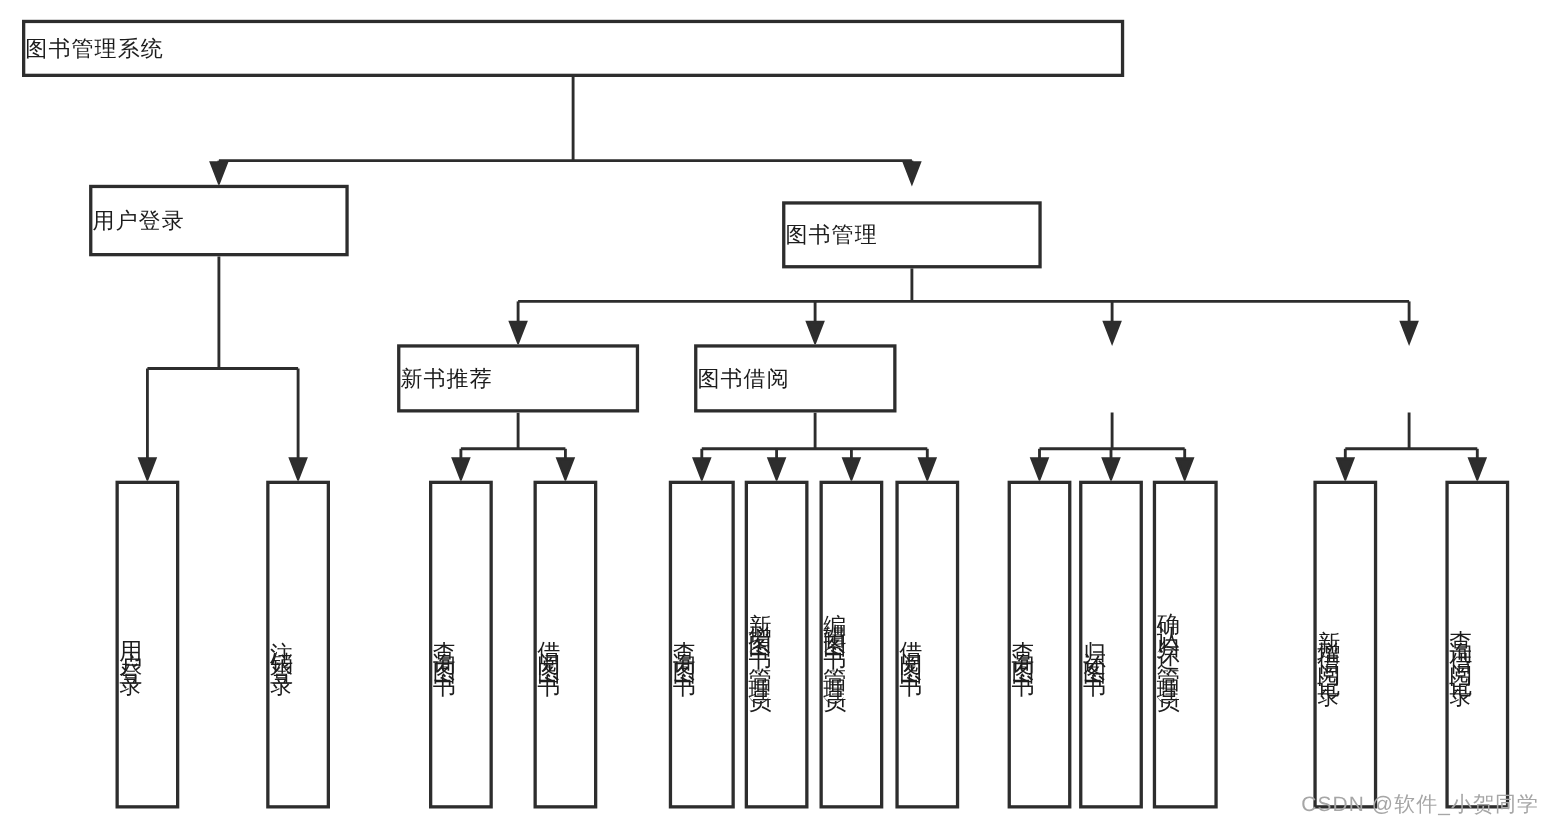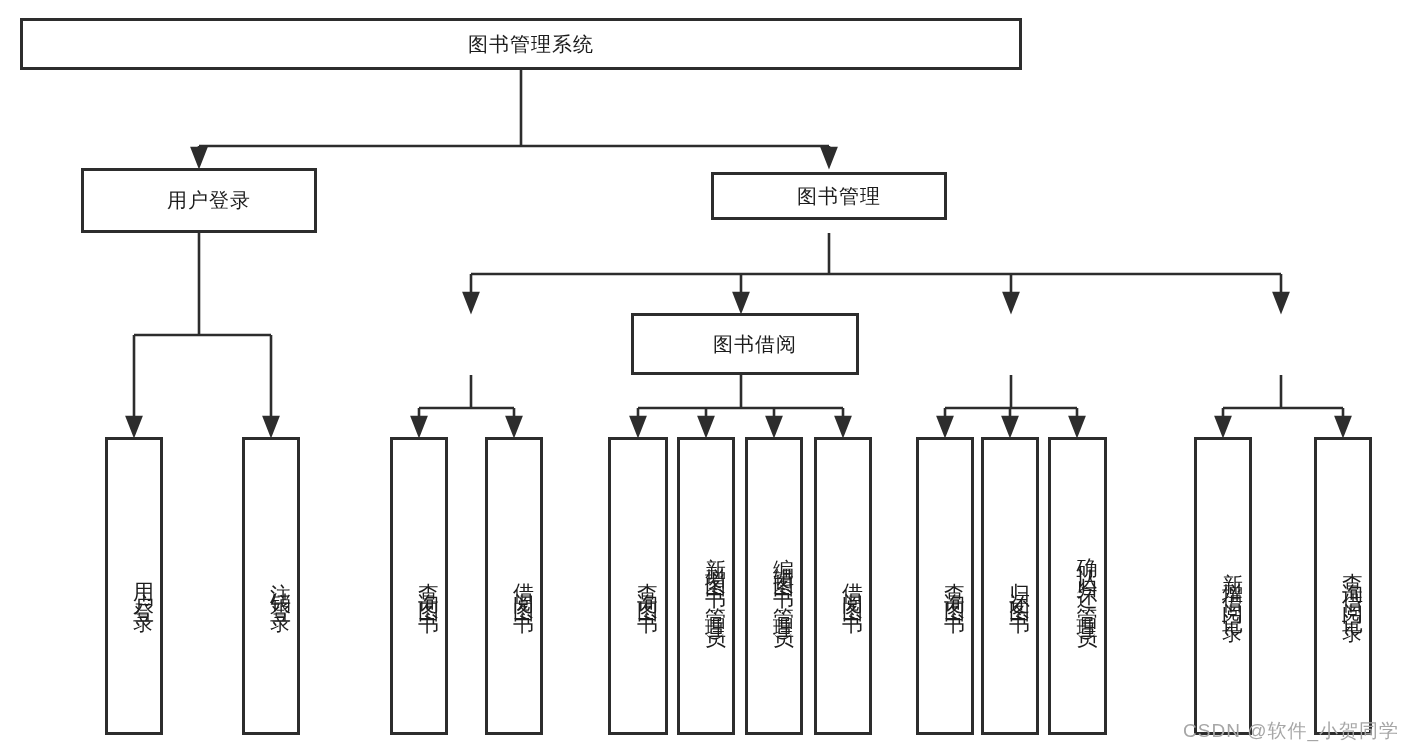--- a/index.html
+++ b/index.html
@@ -15,24 +15,23 @@
     position:relative;
     width:1405px;height:747px;
     background:var(--box-bg);
     overflow:hidden;
   }
   svg.wires{position:absolute;left:0;top:0;z-index:1;}
   .box{
     position:absolute;
     background:var(--box-bg);
     border:3px solid var(--line);
-    display:flex;align-items:center;justify-content:center;
+    display:flex;align-items:center;
     color:var(--text);
     z-index:2;
-    padding-left:20px;
   }
   .box .h-label{
     font-size:20px;
     letter-spacing:1px;
     white-space:nowrap;
   }
   .leaf .v-label{
     writing-mode:vertical-rl;
     text-orientation:mixed;
     font-size:21px;
@@ -134,25 +133,28 @@
     </g>
   </svg>
 
   <div class="box" style="left:20px;top:18px;width:1002px;height:52px">
     <span class="h-label">图书管理系统</span>
   </div>
 
   <div class="box" style="left:81px;top:168px;width:236px;height:65px">
     <span class="h-label">用户登录</span>
   </div>
-  <div class="box" style="left:711px;top:172px;width:236px;height:48px">
+  <div class="box" style="left:711px;top:183px;width:236px;height:61px">
     <span class="h-label">图书管理</span>
   </div>
 
-  <div class="box" style="left:631px;top:313px;width:228px;height:62px">
+  <div class="box" style="left:361px;top:313px;width:220px;height:62px">
+    <span class="h-label">新书推荐</span>
+  </div>
+  <div class="box" style="left:631px;top:313px;width:184px;height:62px">
     <span class="h-label">图书借阅</span>
   </div>
 
   <div class="box leaf" style="left:105px;top:437px;width:58px;height:298px">
     <span class="v-label">用户登录</span>
   </div>
   <div class="box leaf" style="left:242px;top:437px;width:58px;height:298px">
     <span class="v-label">注销登录</span>
   </div>
 

